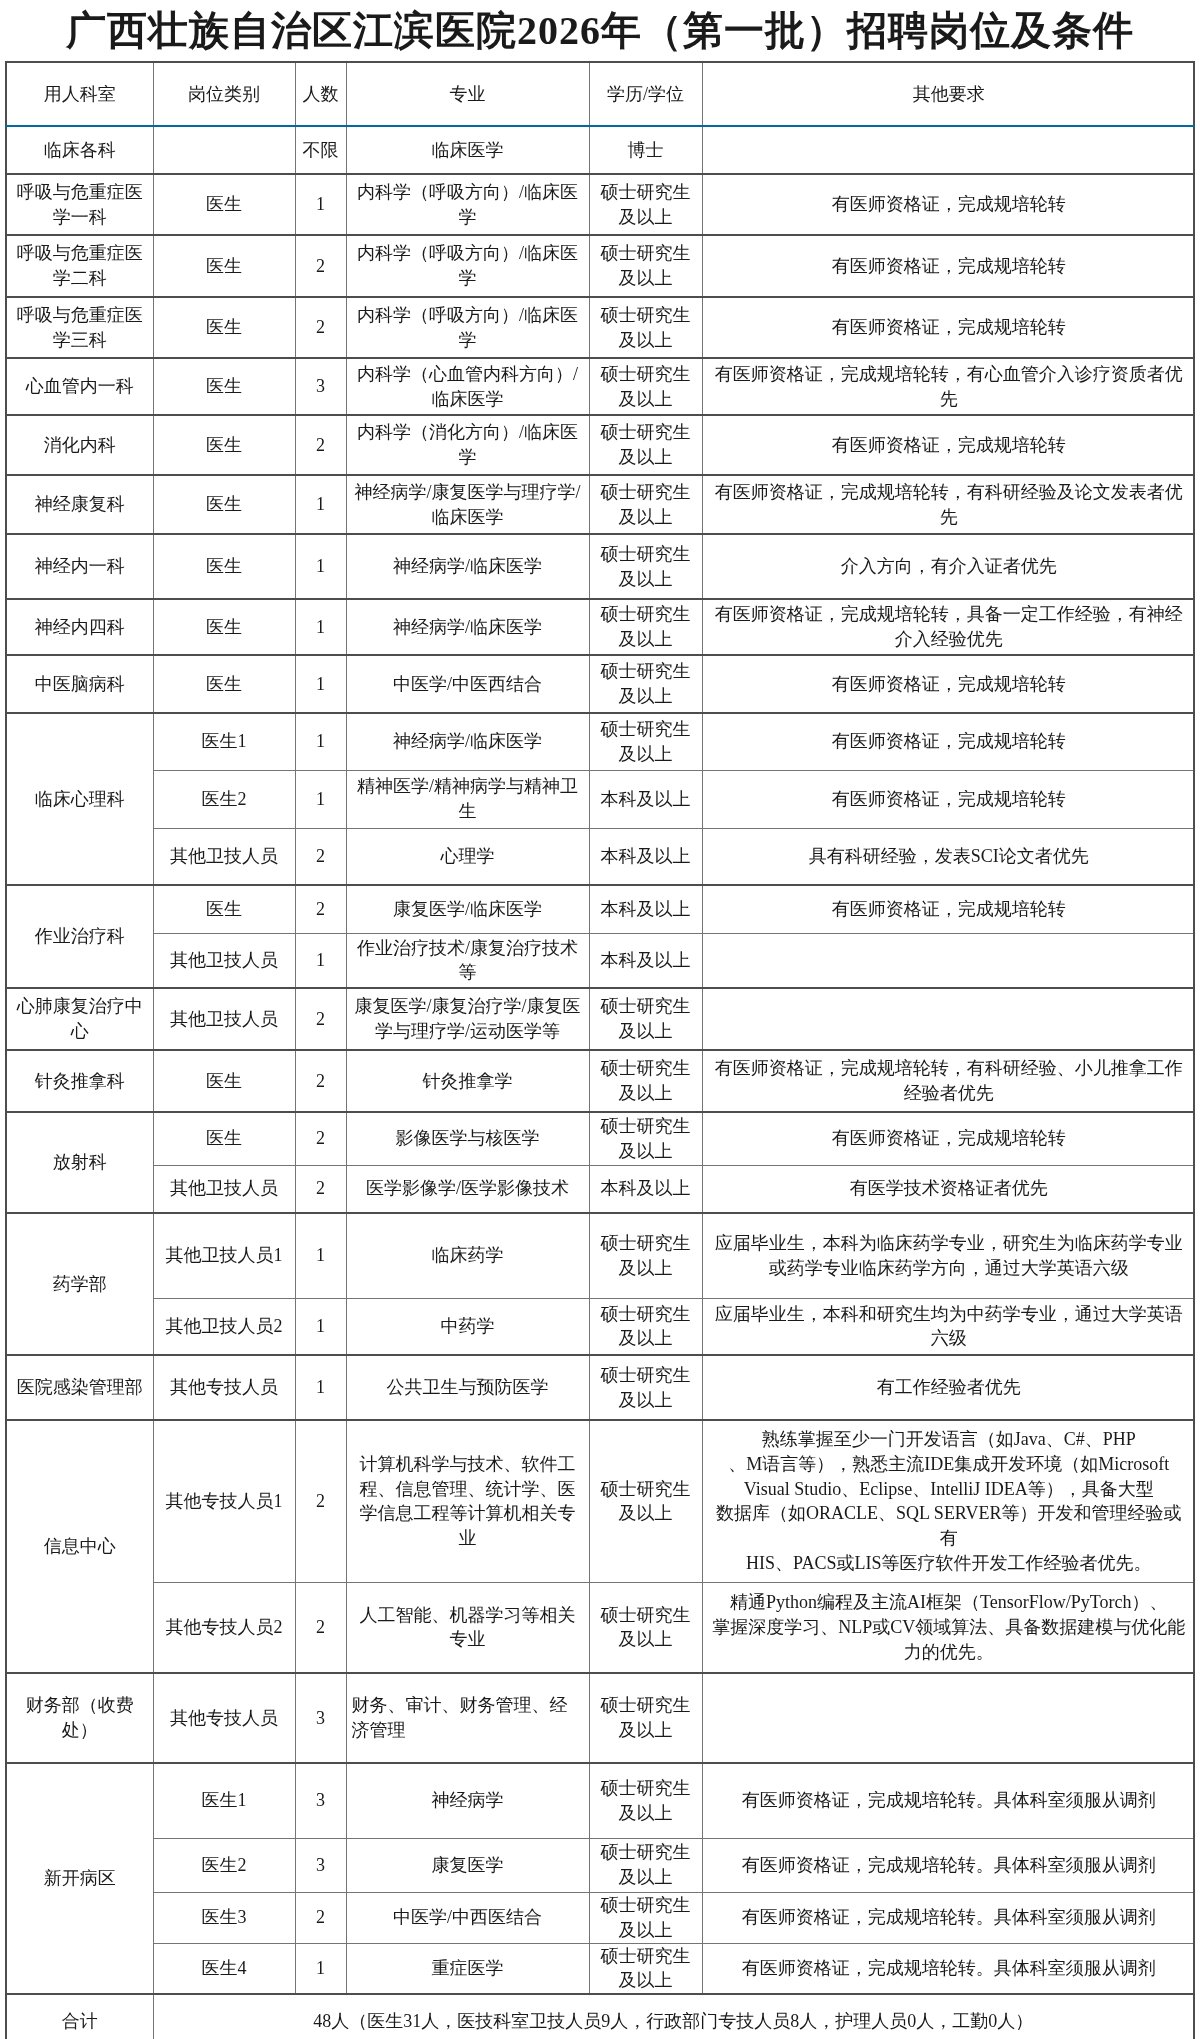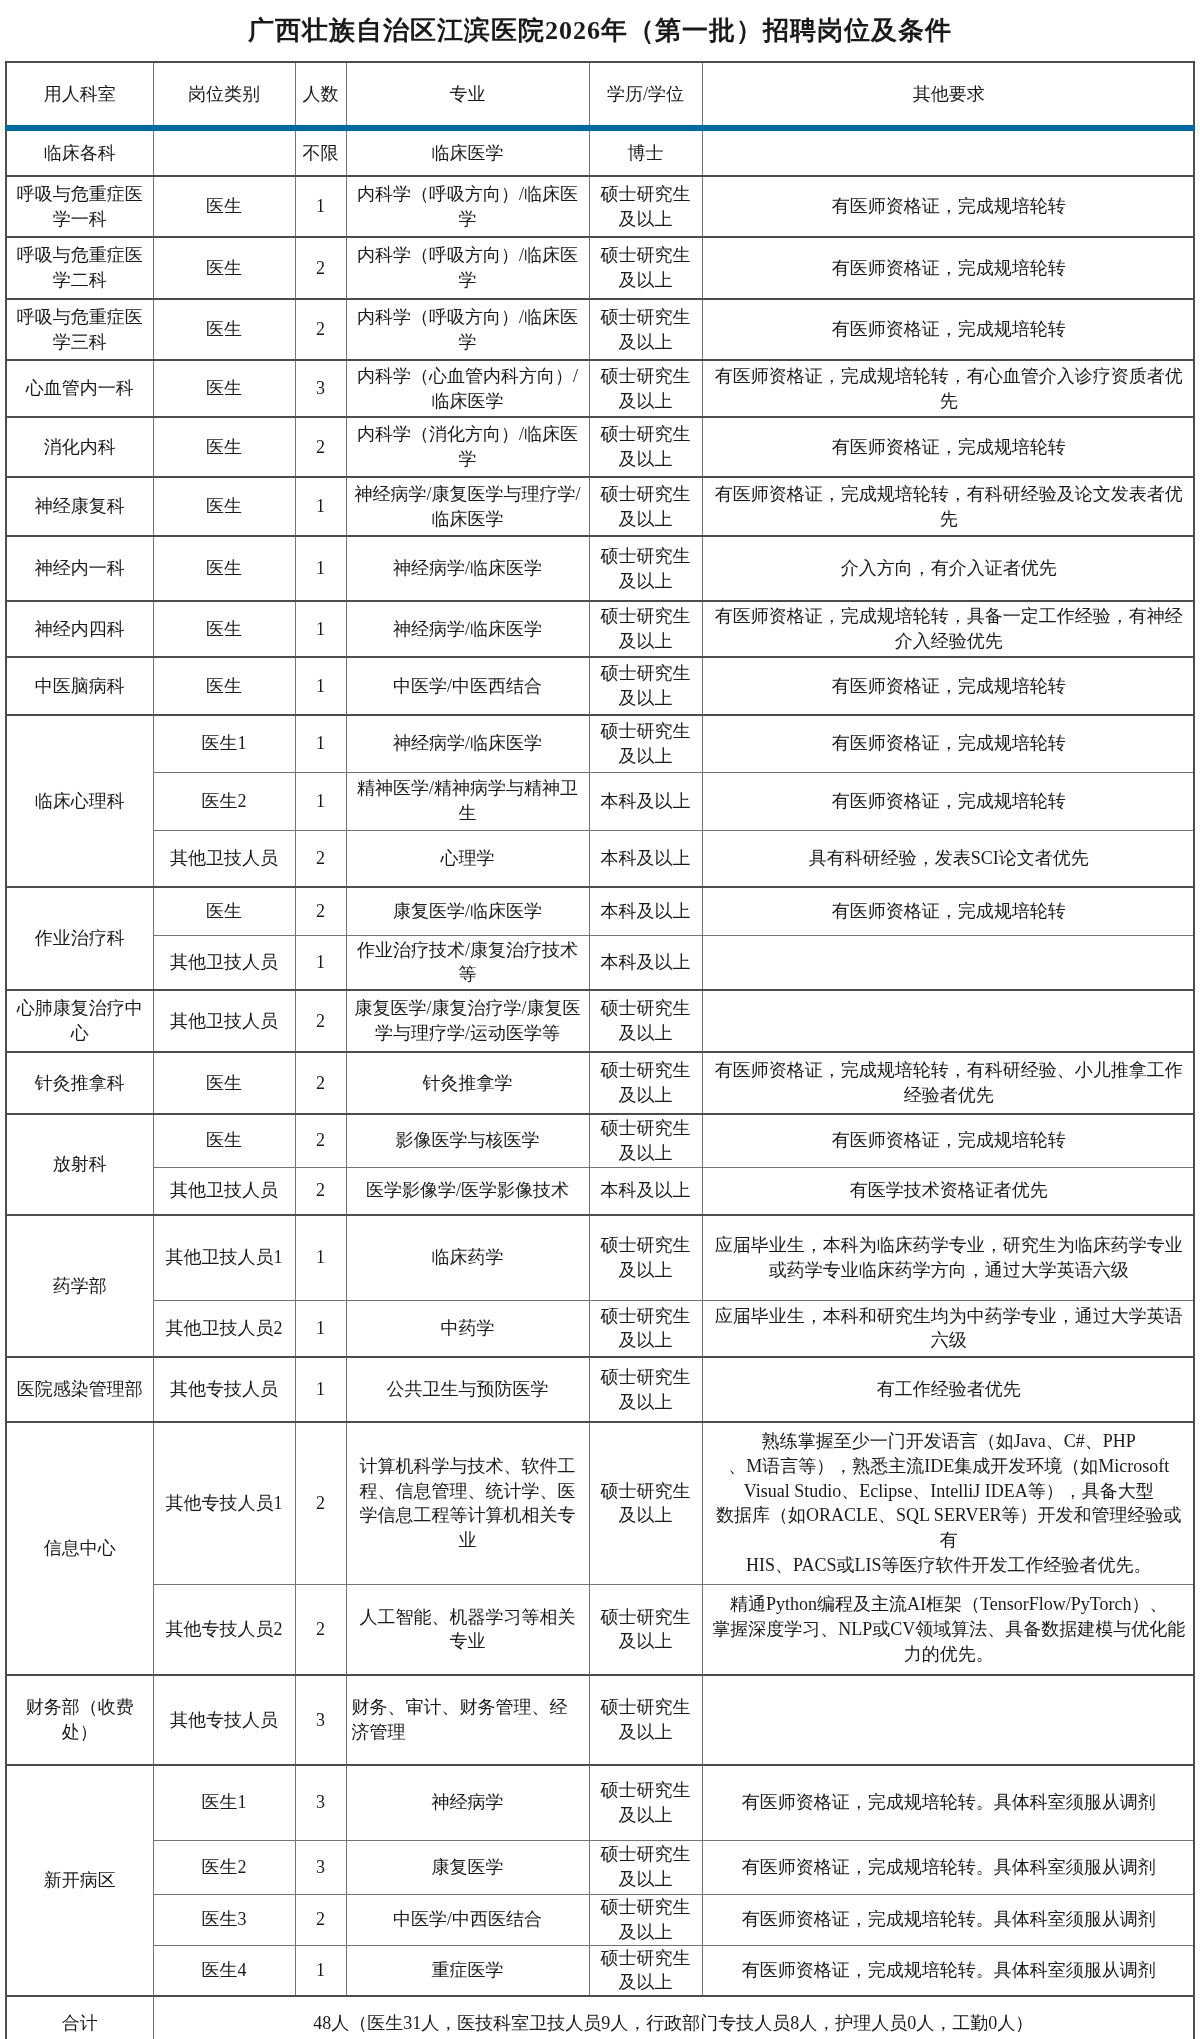--- a/index.html
+++ b/index.html
@@ -6,21 +6,21 @@
   .page{
     width:1200px;
     background:#ffffff;
     color:#1a1a1a;
     font-family:"Liberation Serif","DejaVu Serif",serif;
   }
   .title{
     height:61px;
     line-height:61px;
     text-align:center;
-    font-size:26px;
+    font-size:40px;
     font-weight:700;
     letter-spacing:1px;
     white-space:nowrap;
   }
   table.recruit{
     border-collapse:collapse;
     table-layout:fixed;
     width:1189px;
     margin-left:5px;
     border:2px solid #4d4d4d;
@@ -31,21 +31,21 @@
     font-weight:400;
     line-height:1.38;
     padding:2px 4px;
     text-align:center;
     vertical-align:middle;
     word-break:break-word;
     overflow:hidden;
   }
   thead th{
     height:58px;
-    border-bottom:6px solid #0369a1;
+    border-bottom:2px solid #0369a1;
   }
   th.c5,td.c5{
     text-align:center;
     padding-left:5px;
     padding-right:3px;
     white-space:pre-line;
     border-radius:14px;
   }
   td.c4{padding:0 3px;}
   td.c3{padding:2px 5px;}

